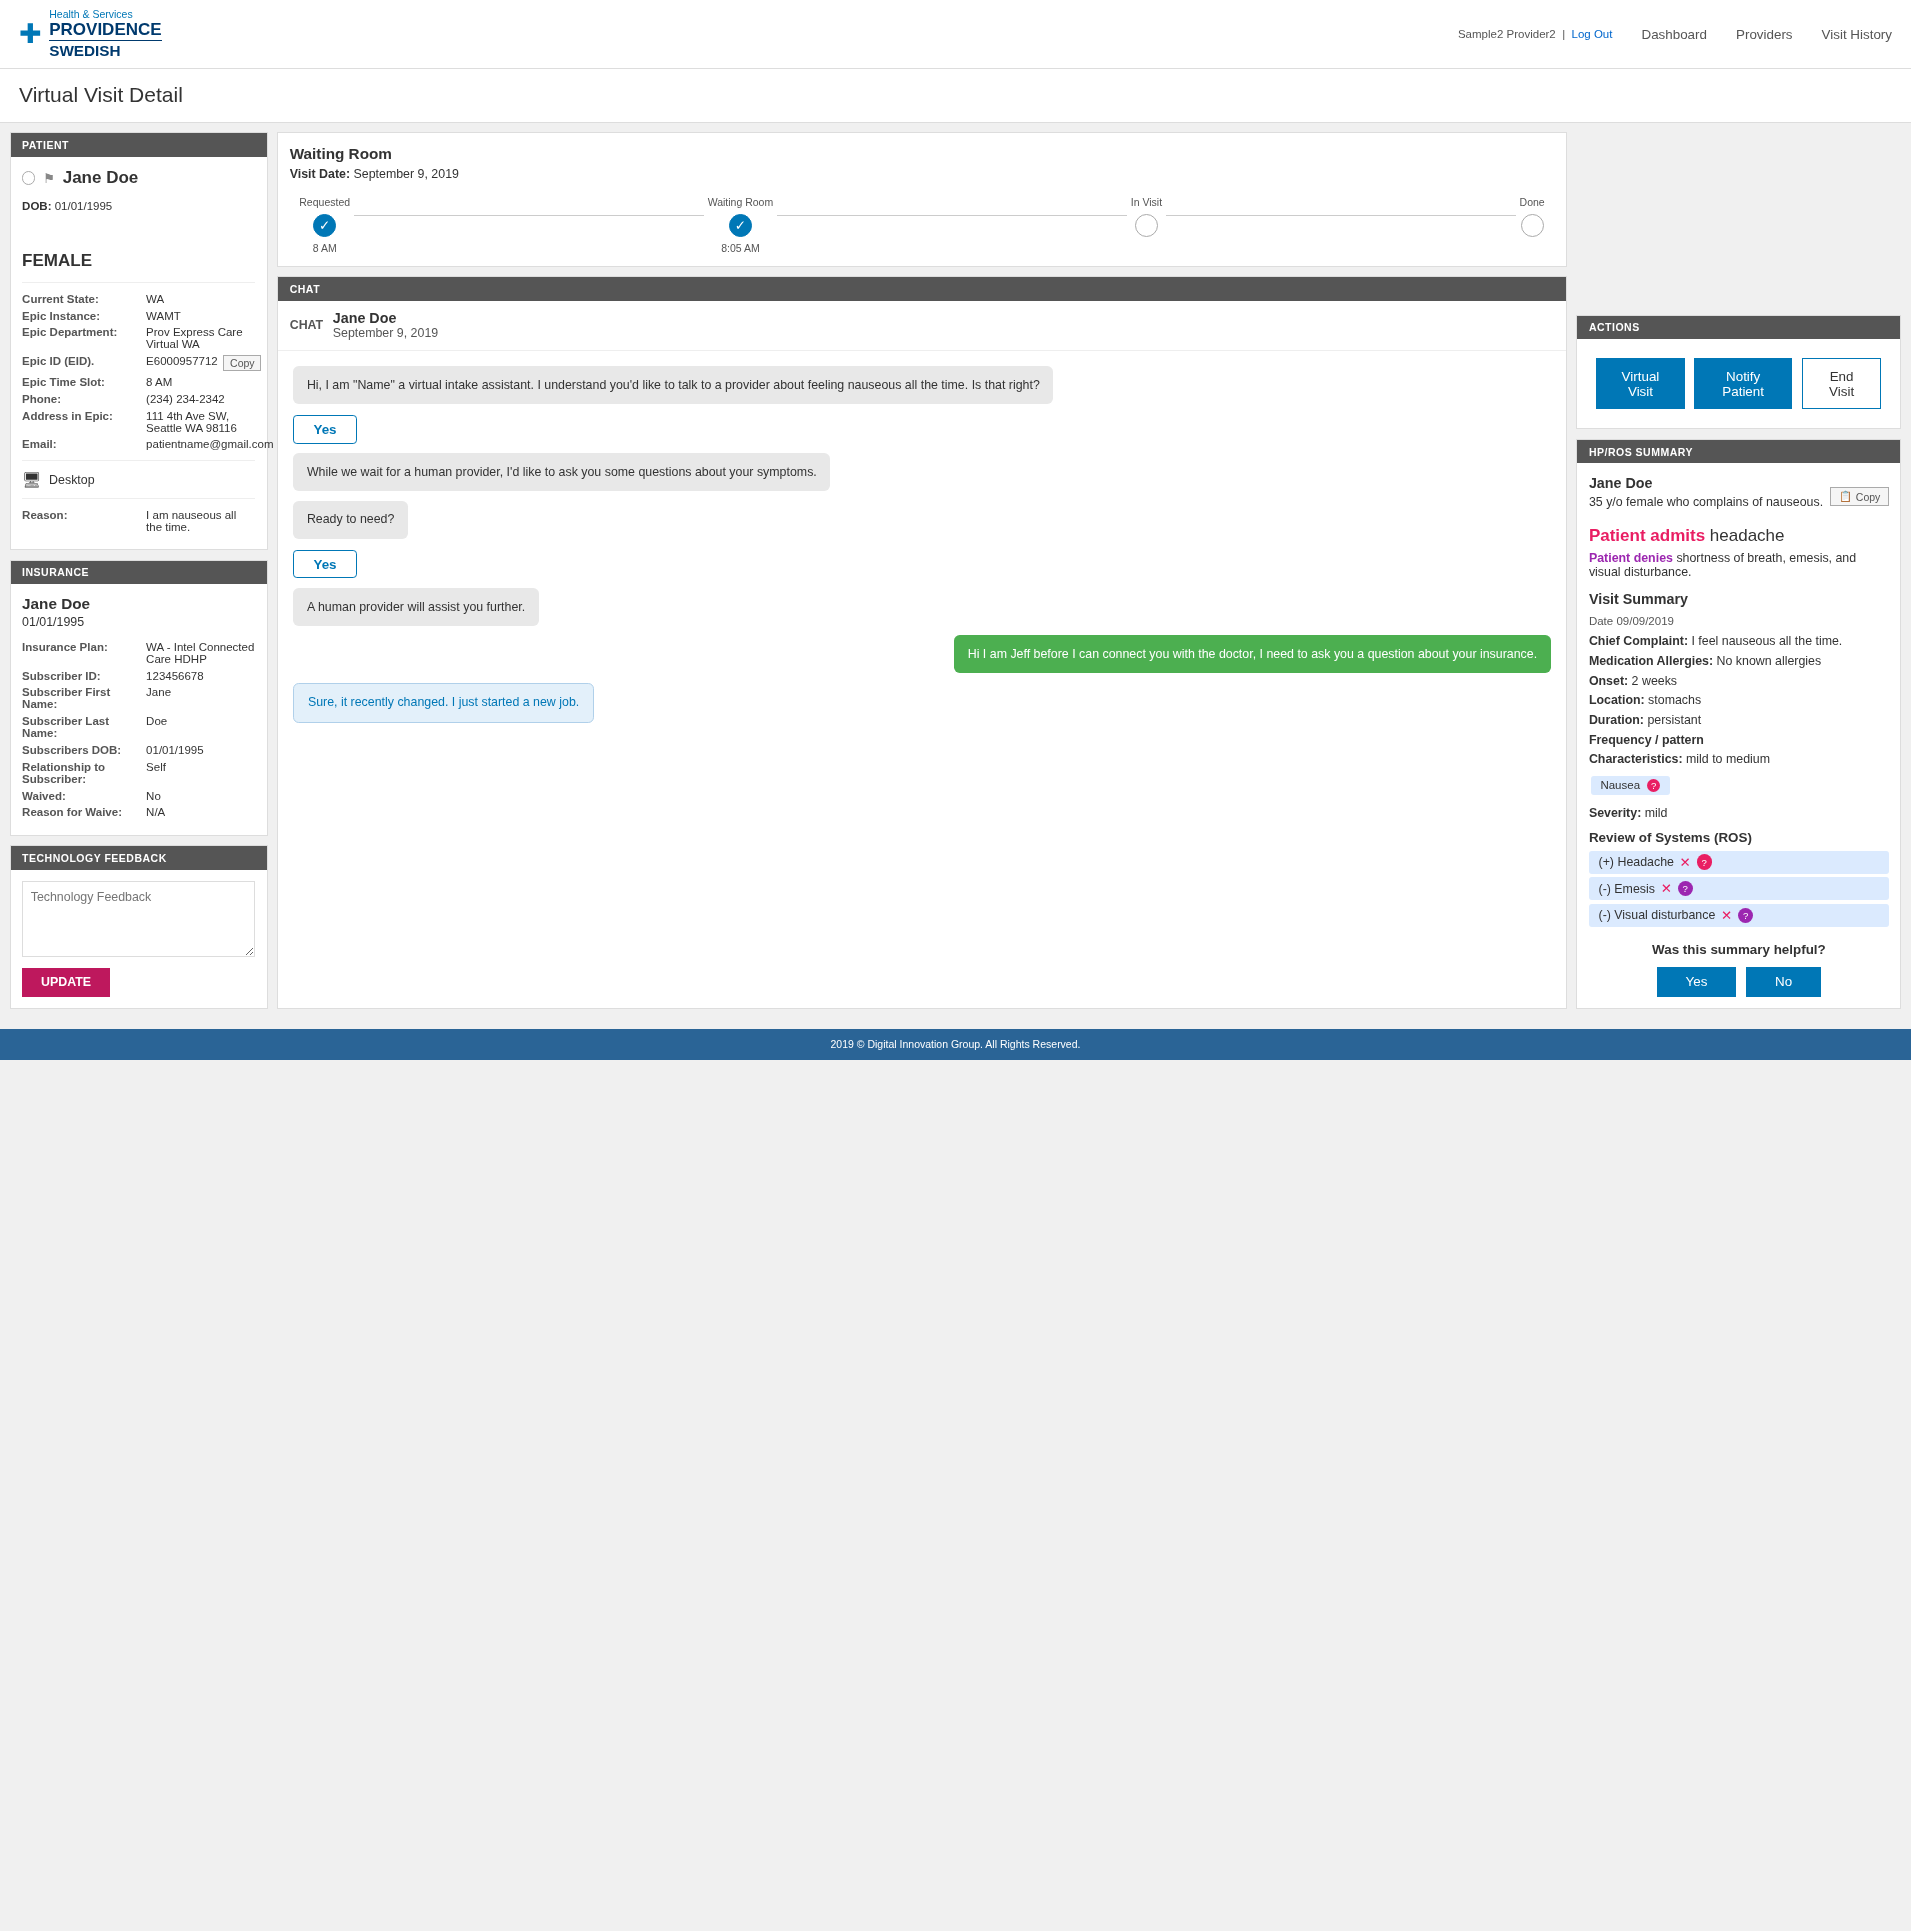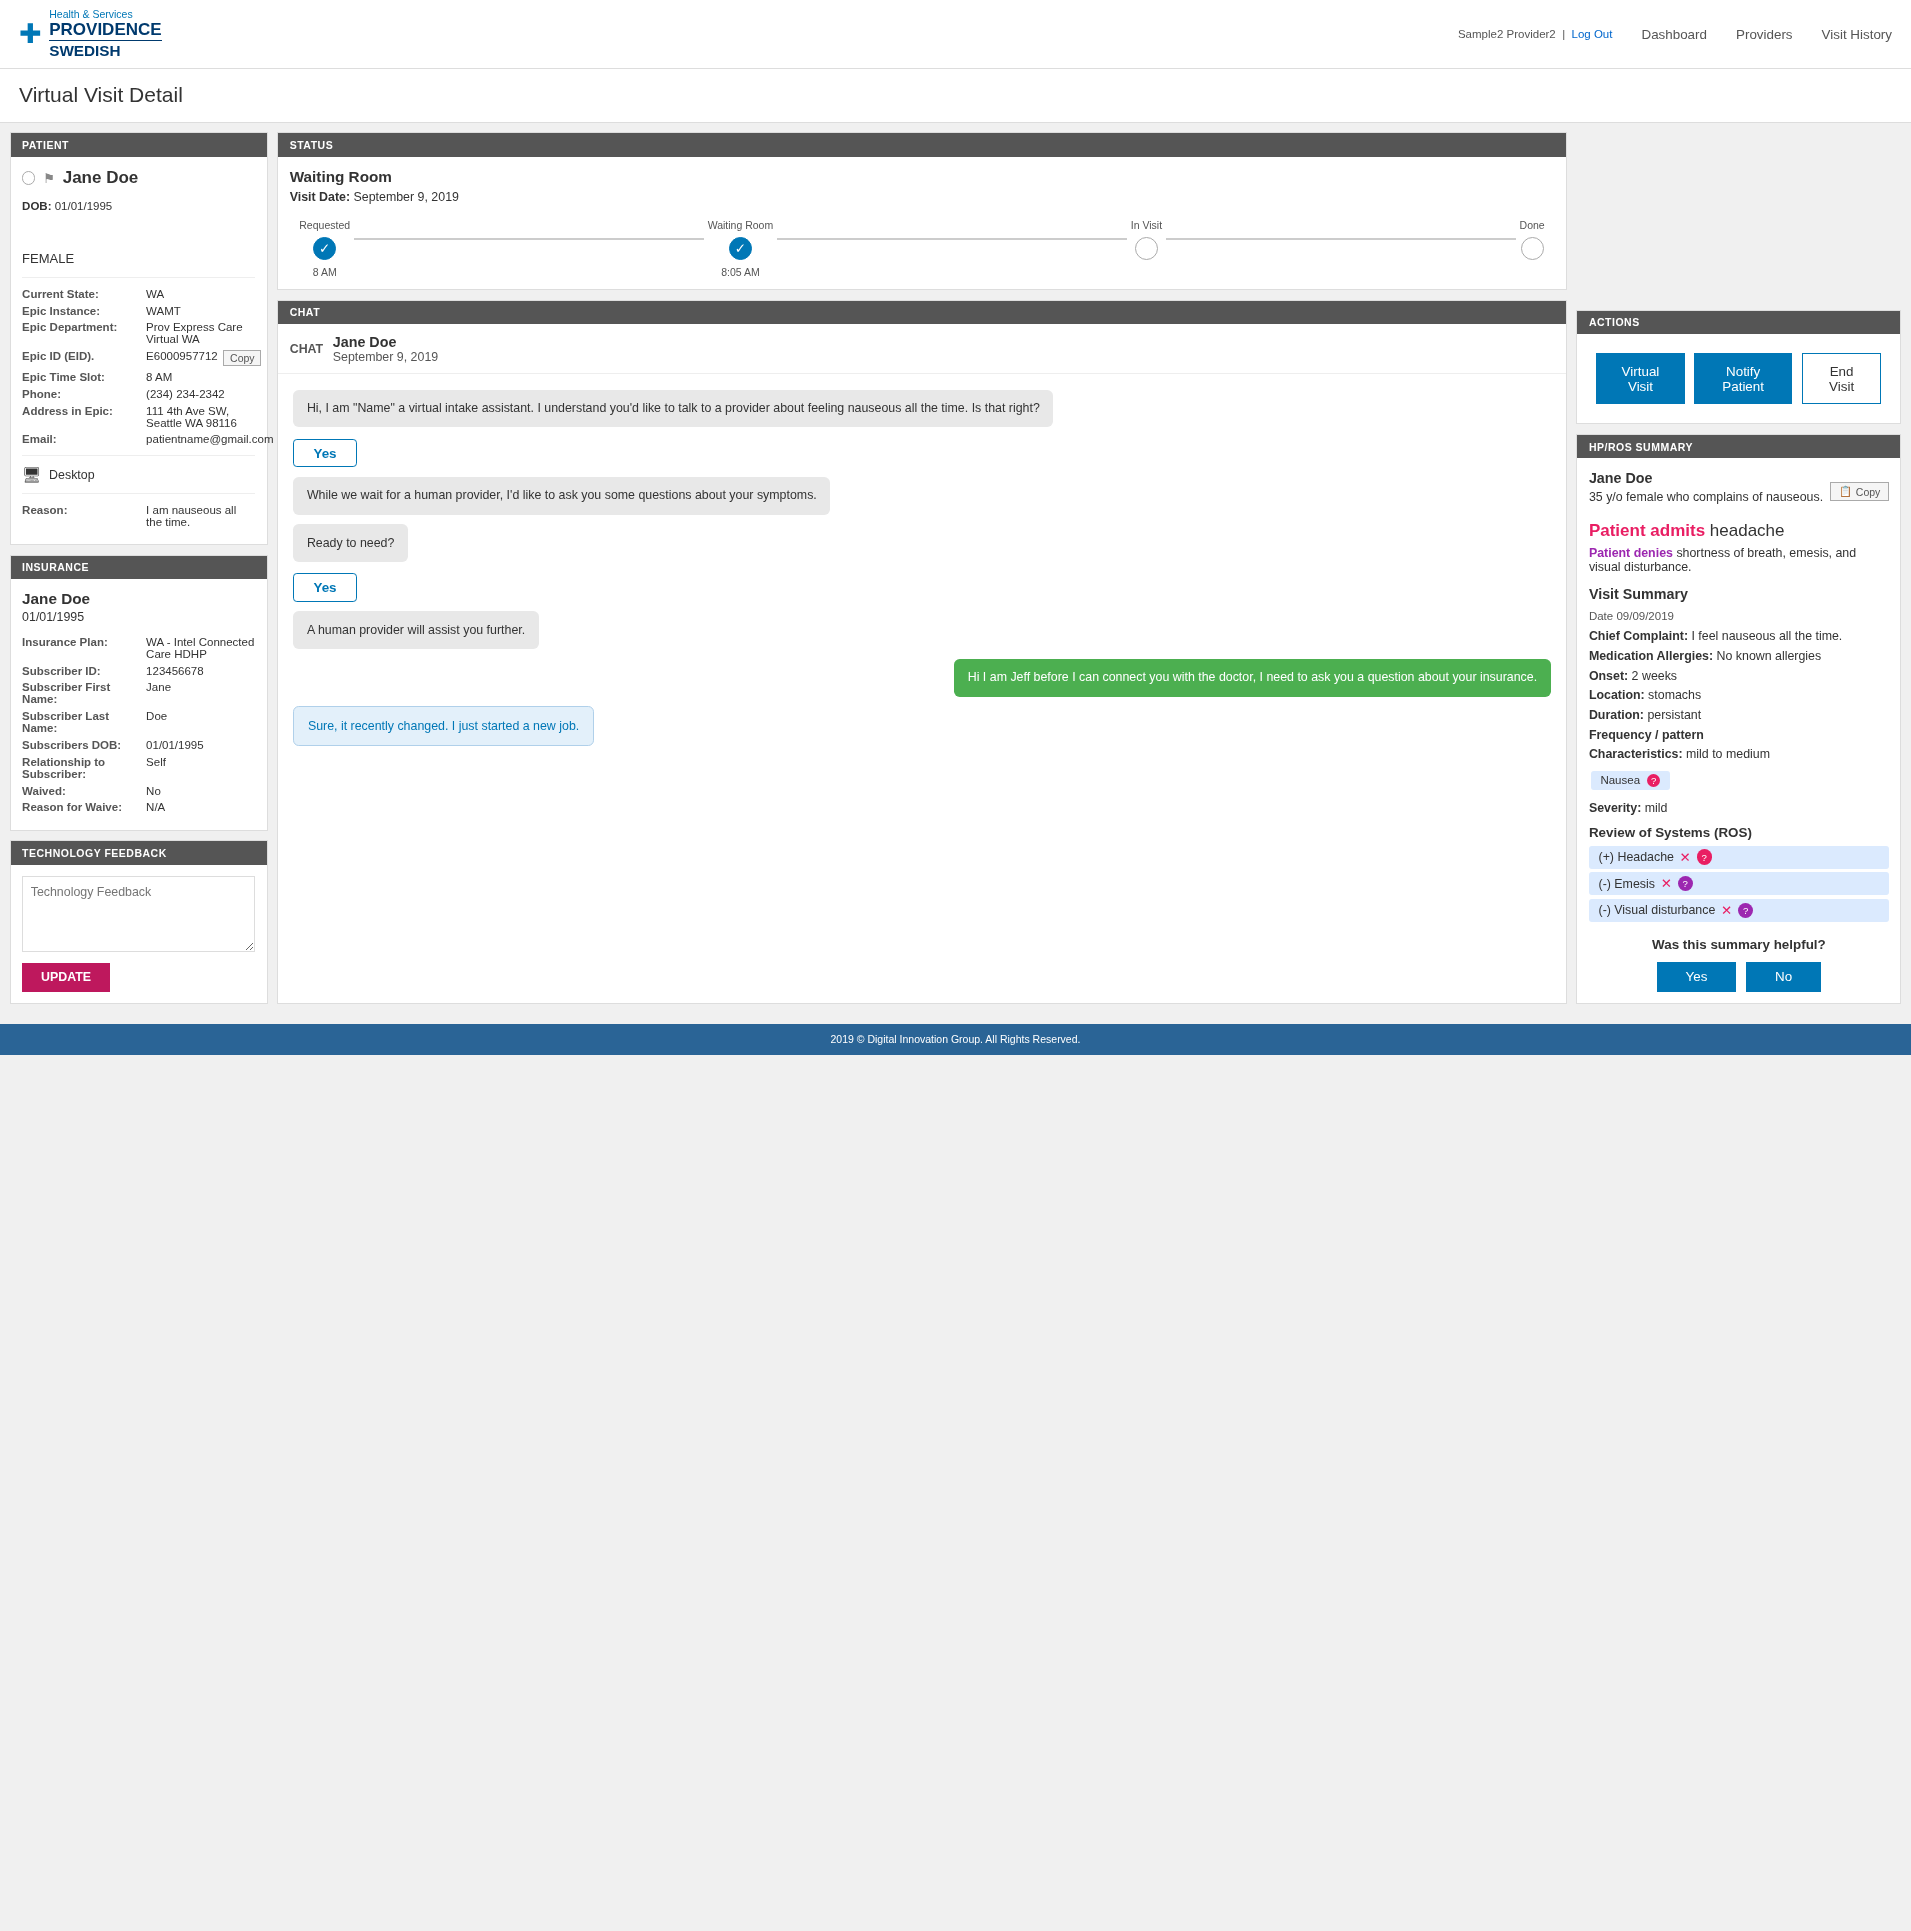--- a/index.html
+++ b/index.html
@@ -33,21 +33,21 @@
     .card { background: #fff; border: 1px solid #ddd; }
     .card-header { background: #555; color: #fff; padding: 5.7px 11.5px; font-size: 10.5px; font-weight: bold; text-transform: uppercase; letter-spacing: 0.5px; }
     .card-body { padding: 11.5px; }
 
     
     .patient-name-row { display: flex; align-items: center; gap: 7.6px; margin-bottom: 11.5px; }
     .patient-name { font-size: 17px; font-weight: bold; color: #333; }
     .radio-btn { width: 13.4px; height: 13.4px; border-radius: 50%; border: 1.9px solid #aaa; display: inline-block; }
     .flag-icon { color: #888; font-size: 13.4px; }
     .patient-dob { font-size: 11.5px; margin-bottom: 3.8px; }
-    .patient-gender { font-size: 13px; font-weight: normal; margin-bottom: 11.5px; margin-top: 39px; }
+    .patient-gender { font-size: 17px; font-weight: bold; margin-bottom: 11.5px; margin-top: 39px; }
     .divider { border: none; border-top: 1px solid #eee; margin: 9.6px 0; }
     .info-row { display: flex; margin-bottom: 4.8px; }
     .info-label { font-weight: bold; color: #555; width: 124px; flex-shrink: 0; font-size: 11.5px; }
     .info-value { font-size: 11.5px; color: #333; }
     .copy-btn { display: inline-block; font-size: 10.5px; border: 1px solid #aaa; padding: 1px 5.7px; cursor: pointer; background: #f5f5f5; color: #555; margin-left: 5.7px; }
     .desktop-row { display: flex; align-items: center; gap: 7.6px; margin: 9.6px 0; font-size: 12.4px; color: #333; }
     .desktop-icon { font-size: 15.3px; }
 
     
     .insurance-name { font-size: 15.3px; font-weight: bold; margin-bottom: 1.9px; }
@@ -258,21 +258,20 @@
       <div class="card-body">
         <textarea class="feedback-textarea" placeholder="Technology Feedback" style=""></textarea>
         <button class="update-btn">UPDATE</button>
       </div>
     </div>
   </div>
 
   <div class="mid-col">
 
     <div class="card">
-      <div class="card-header">STATUS</div>
       <div class="card-body">
         <div class="status-room">Waiting Room</div>
         <div class="status-visit-date">
           <strong>Visit Date:</strong> <span>September 9, 2019</span>
         </div>
         <div class="steps-container">
           <div class="step-item">
             <span class="status-step-label">Requested</span>
             <div class="step-circle completed">✓</div>
             <span class="status-step-time">8 AM</span>

